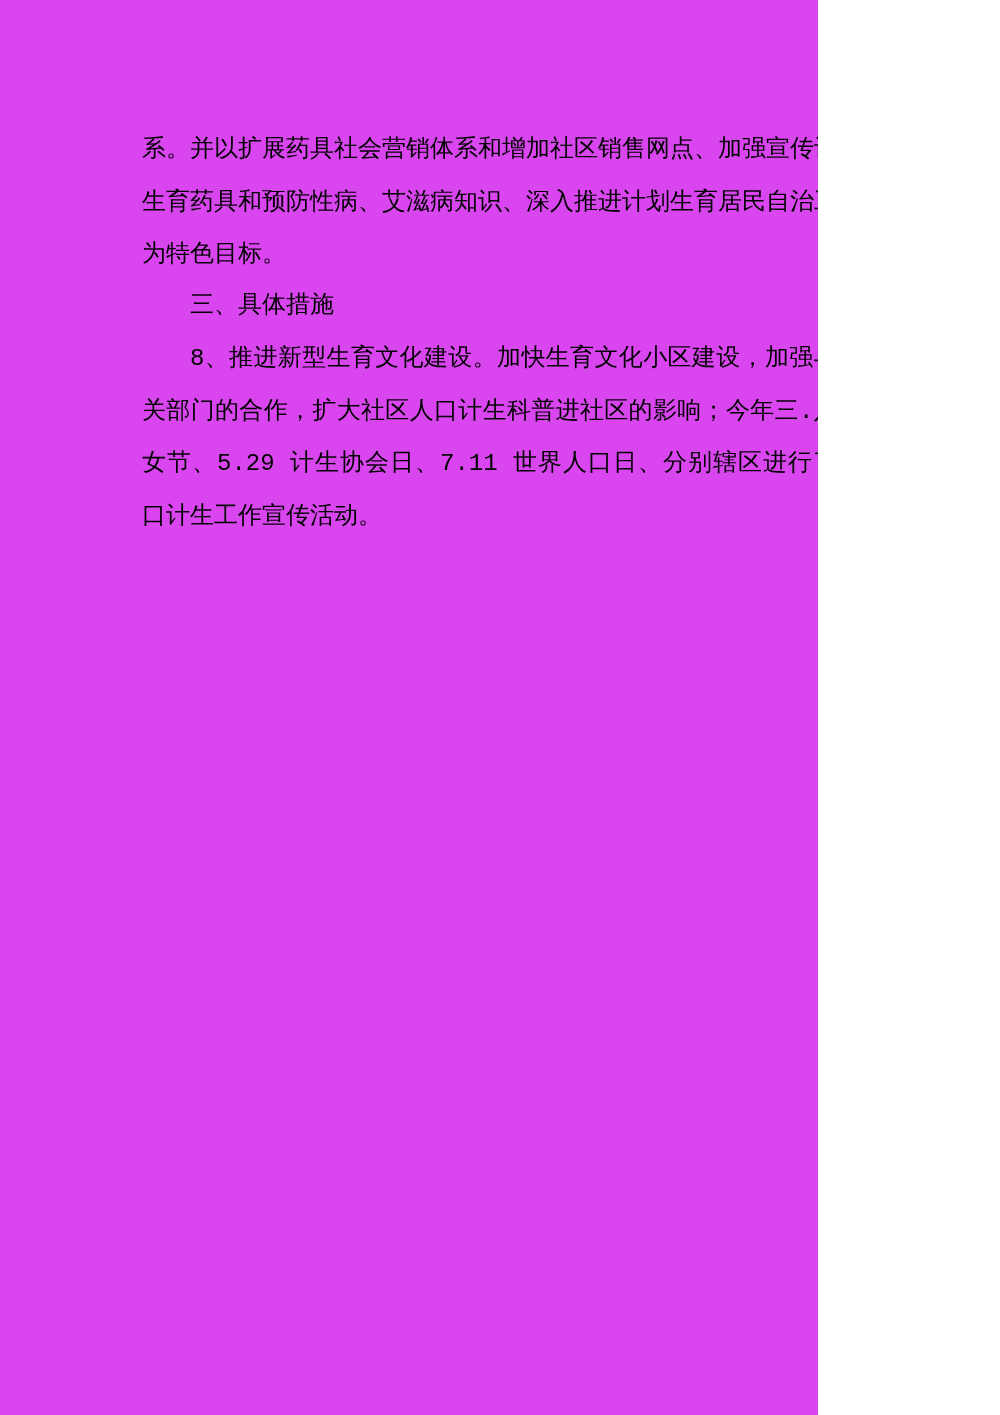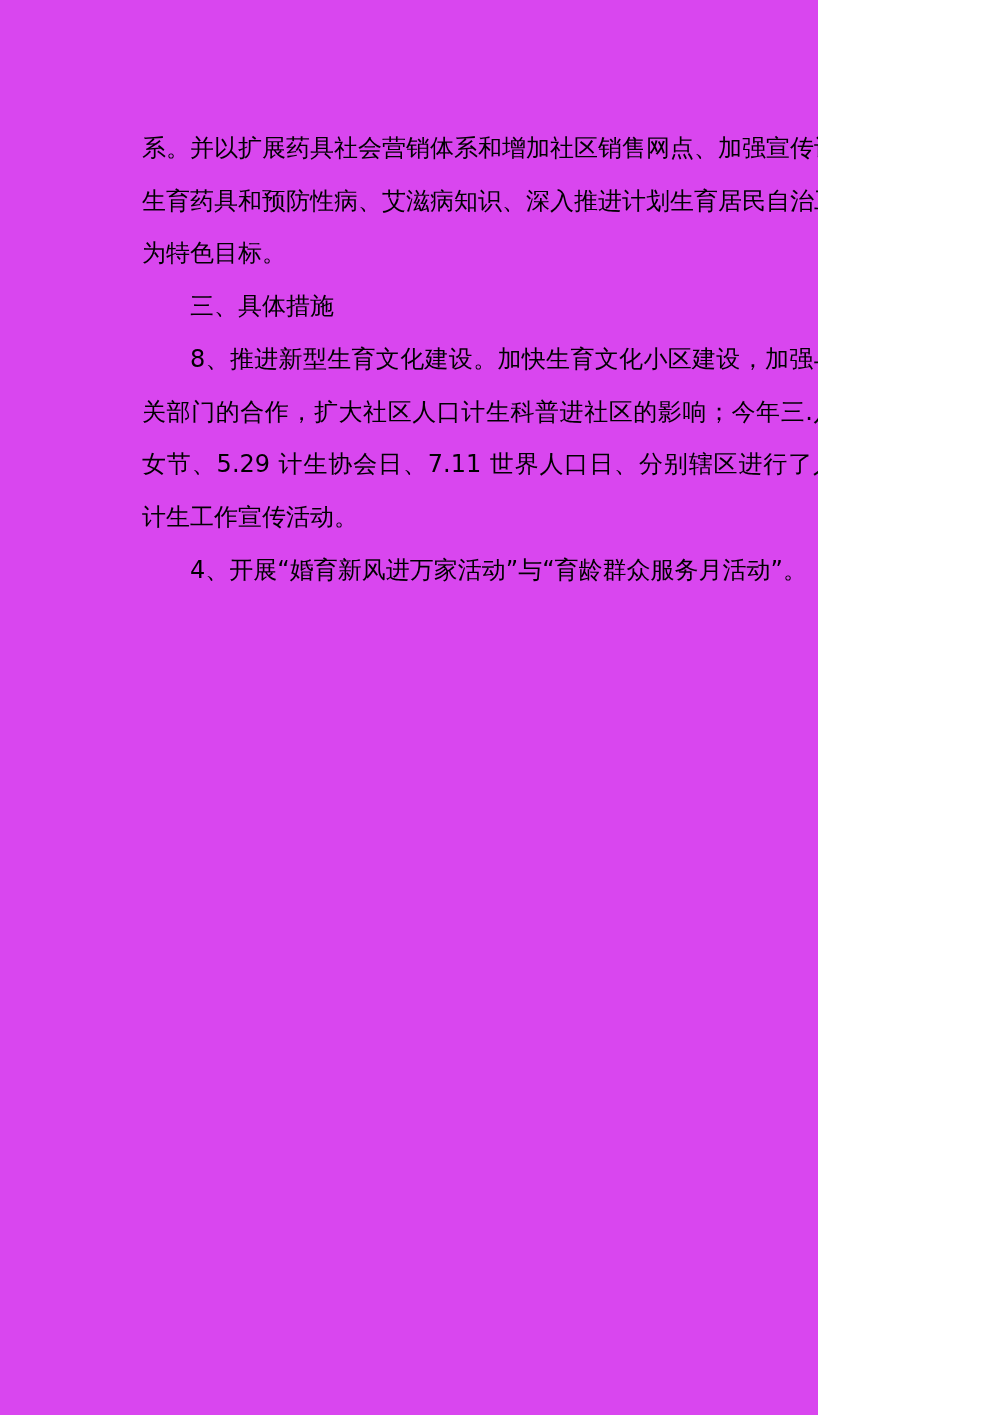--- a/index.html
+++ b/index.html
@@ -27,25 +27,25 @@
     text-justify: inter-character;
   }
   .content p {
     margin: 0;
     padding: 0;
     word-break: break-all;
     overflow-wrap: break-word;
   }
   .content p.indent {
     text-indent: 2em;
+    font-family: Liberation Mono, monospace;
   }
 </style>
 </head>
 <body>
 
 <div class="page">
   <div class="content">
     <p>系。并以扩展药具社会营销体系和增加社区销售网点、加强宣传计划生育药具和预防性病、艾滋病知识、深入推进计划生育居民自治工作为特色目标。</p>
     <p class="indent">三、具体措施</p>
     <p class="indent">8、推进新型生育文化建设。加快生育文化小区建设，加强与相关部门的合作，扩大社区人口计生科普进社区的影响；今年三.八妇女节、5.29 计生协会日、7.11 世界人口日、分别辖区进行了人口计生工作宣传活动。</p>
-    <p class="indent">4、开展“婚育新风进万家活动”与“育龄群众服务月活动”。</p>
   </div>
 </div>
 
 </body></html>

